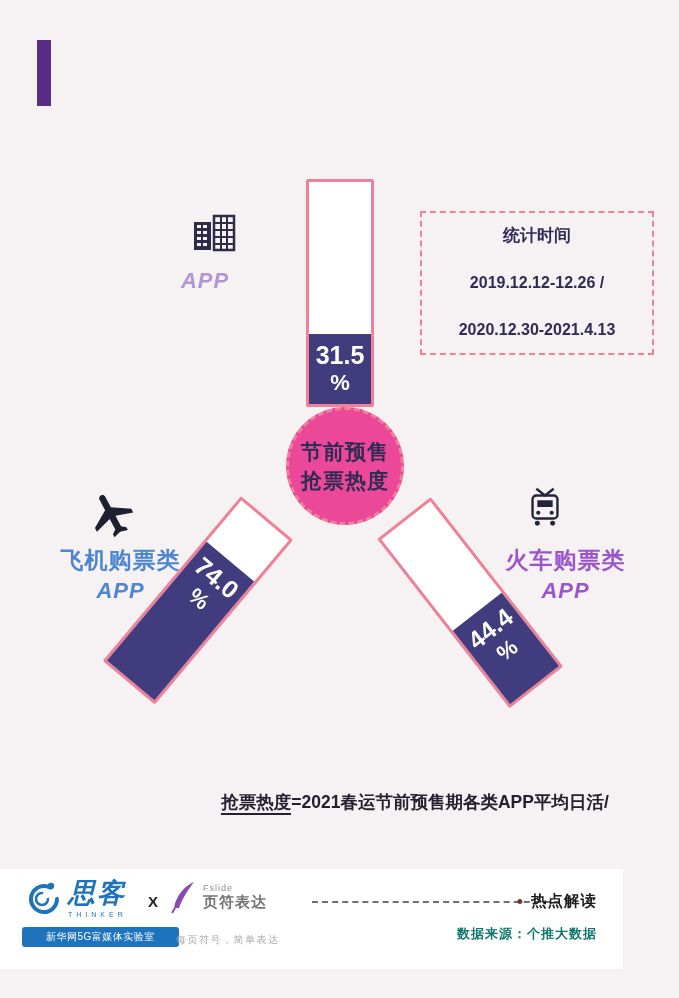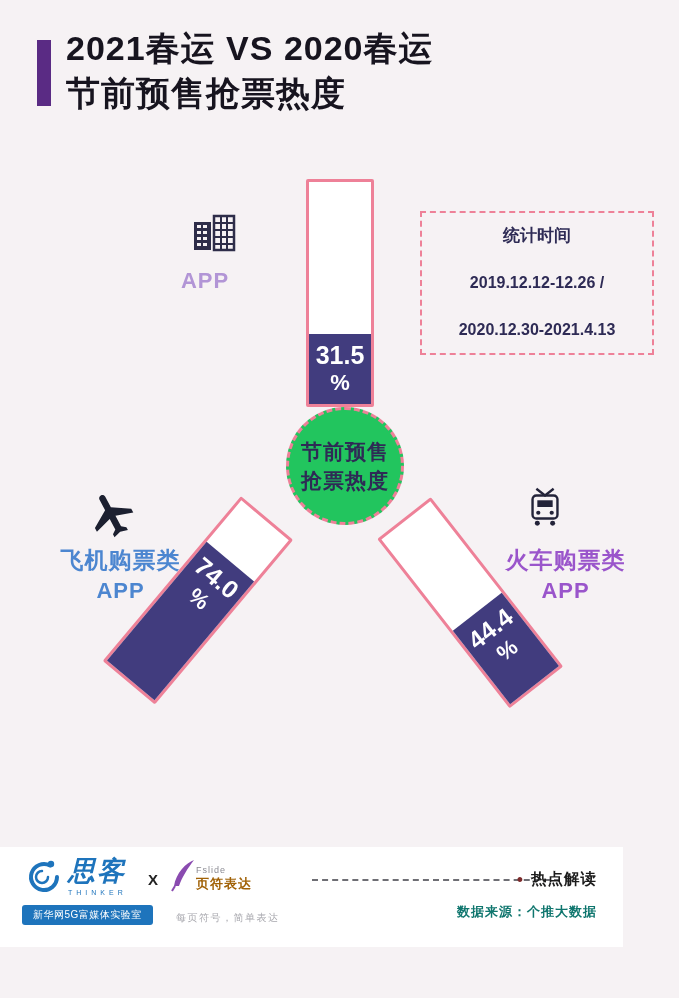--- a/index.html
+++ b/index.html
@@ -28,75 +28,71 @@
     box-sizing:border-box; }
   .bar-value { color:#fff; font-size:25px; font-weight:800; line-height:1.2; }
   .bar-unit  { color:#fff; font-size:22px; font-weight:800; line-height:1.2; }
   .bar-vertical { left:306px; top:179px; }
   .bar-left  { left:233px; top:518px; height:215px; transform:rotate(40deg);
     transform-origin:50% 0; }
   .bar-right { left:370px; top:518px; height:215px; transform:rotate(-38deg);
     transform-origin:50% 0; }
   
   .center-circle { position:absolute; left:286px; top:407px; width:118px; height:118px;
-    border-radius:50%; border:3px dashed var(--pink,#ee8198); background:#22c55e;
+    border-radius:50%; border:3px dashed var(--pink,#ee8198); background:#ec4899;
     display:flex; flex-direction:column; align-items:center; justify-content:center;
     box-sizing:border-box; z-index:5; }
   .center-circle div { font-size:21px; font-weight:800; color:var(--navy,#3a3478);
     line-height:1.4; letter-spacing:1px; }
   
   .cat-label { position:absolute; text-align:center; font-weight:700; letter-spacing:1px; }
   .cat-label .l1 { font-size:23px; line-height:1.3; }
-  .cat-label .l2 { font-size:22px; line-height:1.35; }
+  .cat-label .l2 { font-size:22px; line-height:1.35;font-style:italic; }
   .cat-third  { left:110px; top:266px; width:190px; color:var(--lilac,#b295d6); }
   .cat-flight { left:28px;  top:546px; width:185px; color:var(--blue,#4c86d0); }
   .cat-train  { left:468px; top:546px; width:195px; color:var(--violet,#9a55cb); }
   
   .icon { position:absolute; }
   .icon-building { left:188px; top:208px; }
   .icon-plane    { left:86px;  top:488px; }
   .icon-train    { left:522px; top:484px; }
   
   .formula { position:absolute; left:170px; top:788px; width:490px; text-align:center;
     font-size:17.5px; font-weight:700; color:#23202f; line-height:1.65; }
   .formula .term { border-bottom:2px solid #23202f; padding-bottom:1px; }
   
-  .footer { position:absolute; left:0; top:847px; width:623px; height:100px;
+  .footer { position:absolute; left:0; top:869px; width:623px; height:100px;
     background:#ffffff; }
   .thinker-logo { position:absolute; left:24px; top:10px; }
   .thinker-word { position:absolute; left:68px; top:6px; color:var(--footer-blue,#1e74bc); }
   .thinker-name { font-size:27px; font-weight:800; font-style:italic; letter-spacing:2px; }
   .thinker-sub  { font-size:7px; letter-spacing:4px; margin-top:0px; }
   .thinker-badge { position:absolute; left:22px; top:58px;
     background:var(--footer-blue,#1e74bc); color:#fff; font-size:10px;
-    padding:3px 11px; border-radius:3px; letter-spacing:0.5px; }
+    padding:3px 24px; border-radius:3px; letter-spacing:0.5px; }
   .x-sep { position:absolute; left:148px; top:24px; font-size:15px; font-weight:800; color:#222; }
-  .fslide { position:absolute; left:170px; top:10px; display:flex; align-items:flex-end; }
+  .fslide { position:absolute; left:170px; top:10px; display:flex; gap:7px; align-items:center; }
   .fslide-brand { font-size:9px; color:#8c8c94; letter-spacing:1px; }
-  .fslide-name  { font-size:13px; font-weight:800; color:#a16207; letter-spacing:1px; }
+  .fslide-name  { font-size:15px; font-weight:800; color:#737373; letter-spacing:1px; }
   .fslide-slogan { position:absolute; left:176px; top:64px; font-size:10px; color:#a8a8ae;
     letter-spacing:1.5px; }
   .dashed-line { position:absolute; left:312px; top:32px; width:248px;
     border-top:2px dashed #6e6e74; }
   .topic { position:absolute; right:26px; top:22px; display:flex; align-items:center; gap:8px; }
   .topic-bullet { color:#7c2b2b; font-size:18px; line-height:1; }
   .topic-text { font-size:15.5px; font-weight:800; color:#1c1c1c; letter-spacing:1px; }
   .source { position:absolute; right:26px; top:56px; font-size:13px; font-weight:600;
     color:#0f766e; letter-spacing:1px; }
 </style>
 </head>
 <body>
 
 <div class="page">
 
   <div class="accent-bar"></div>
-  <div class="title">
-    <div>2021春运 VS 2020春运</div>
-    <div>节前预售抢票热度</div>
-  </div>
 
   <div class="stats-box">
     <div class="stats-title">统计时间</div>
     <div class="stats-line">2019.12.12-12.26 /</div>
     <div class="stats-line">2020.12.30-2021.4.13</div>
   </div>
 
   <div class="icon icon-building">
     <svg width="52" height="52" viewBox="0 0 52 52">
       <rect x="6" y="14" width="17" height="28" fill="#2e2d49"></rect>
@@ -166,20 +162,21 @@
     <div class="l2">APP</div>
   </div>
   <div class="bar bar-right">
     <div class="bar-fill" style="height: 44.4%;">
       <span class="bar-value">44.4</span>
       <span class="bar-unit">%</span>
     </div>
   </div>
 
   <div class="formula">
+    <div><span class="term">抢票热度</span><span>=2021春运节前预售期各类APP平均日活/</span></div>
   </div>
 
   <div class="footer">
     <div class="thinker-logo">
       <svg width="40" height="40" viewBox="0 0 40 40">
         <path d="M33 20 a13 13 0 1 1 -7 -11.5" stroke="#1e74bc" stroke-width="4" fill="none" stroke-linecap="round"></path>
         <circle cx="27" cy="7" r="3.2" fill="#1e74bc"></circle>
         <path d="M24 20 a6 6 0 1 1 -6 -6" stroke="#1e74bc" stroke-width="2.5" fill="none" stroke-linecap="round"></path>
       </svg>
     </div>

